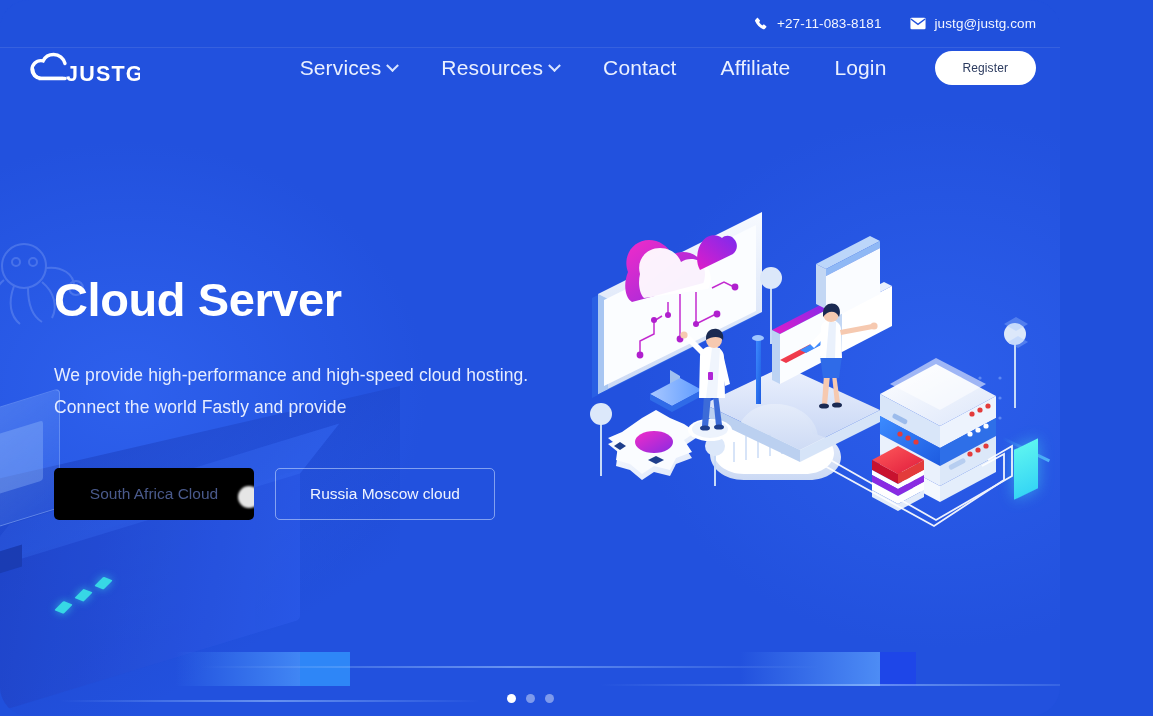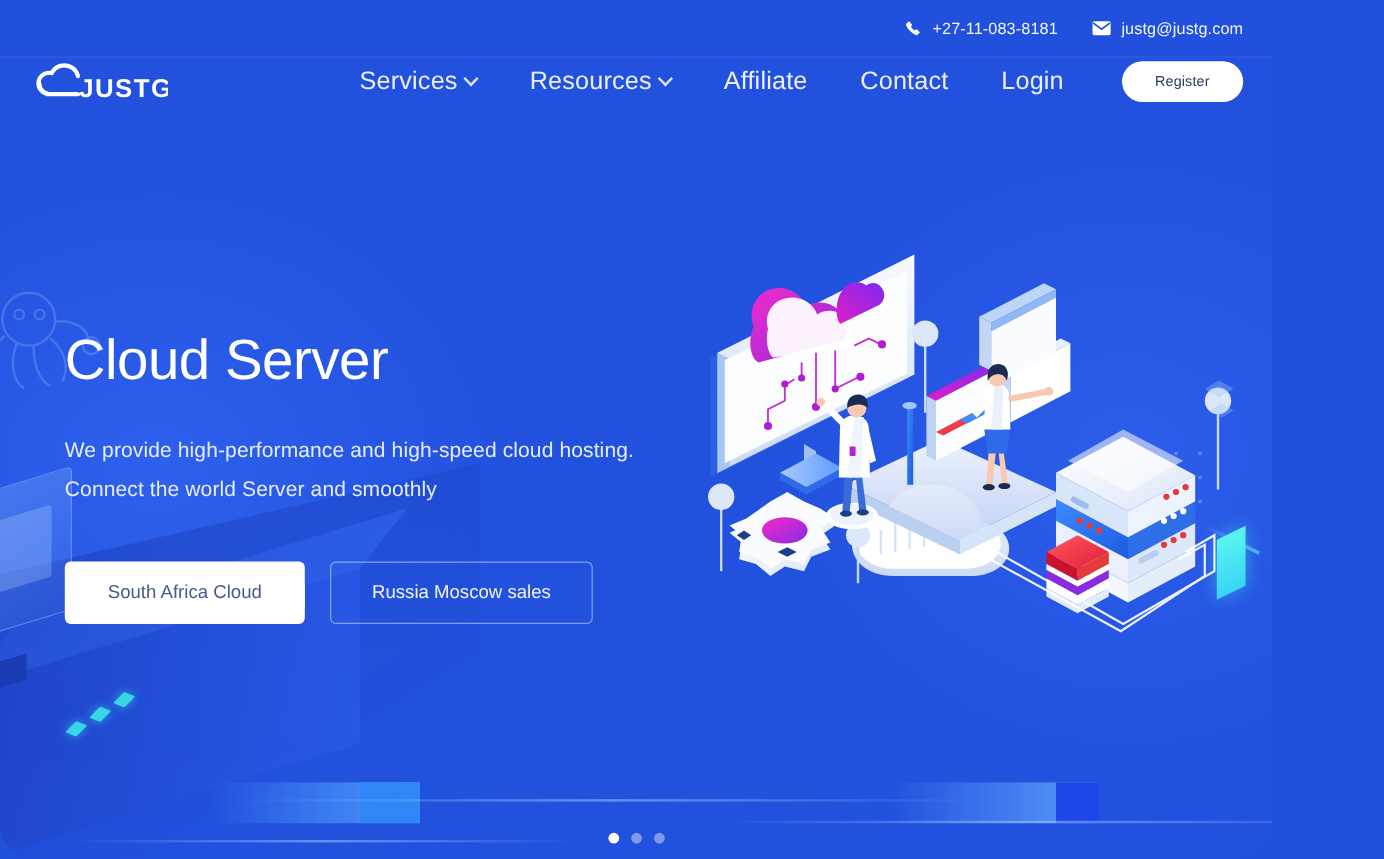--- a/index.html
+++ b/index.html
@@ -83,26 +83,26 @@
               letter-spacing:.15px; }
   .caret { width:9px; height:9px; border-right:2px solid #D8E4FF;
            border-bottom:2px solid #D8E4FF; transform:rotate(45deg) translate(-2px,-2px); }
   .register { margin-left:26px; background:#fff; color:#2B3A5E; font-size:12px;
               padding:10px 28px; border-radius:22px; border:none; cursor:pointer;
               font-family:"Liberation Sans", sans-serif; letter-spacing:.1px; }
 
   
   .hero { position:relative; z-index:4; display:flex; padding:0 0 0 54px; }
   .hero-left { width:600px; padding-top:155px; }
-  h1.title { color:#fff; font-size:47px; font-weight:normal; letter-spacing:-.4px;
+  h1.title { color:#fff; font-size:47px; font-weight:bold; letter-spacing:-.4px;
              line-height:1.05; }
   .subtitle { margin-top:36px; color:#E6EDFF; font-size:17.5px; line-height:1.82;
               letter-spacing:.1px; }
   .cta-row { margin-top:44px; display:flex; gap:21px; }
-  .btn-solid { position:relative; overflow:hidden; background:#ffffff; color:#4A5A8C;
+  .btn-solid { position:relative; overflow:hidden; background:#000000; color:#4A5A8C;
                border:none; border-radius:5px; padding:0 34px; height:52px; min-width:200px;
                font-size:15.5px; cursor:pointer; font-family:"Liberation Sans", sans-serif; }
   .btn-solid:after { content:""; position:absolute; right:-6px; top:18px; width:22px; height:22px;
                      background:rgba(255,255,255,.9); border-radius:50%; filter:blur(1px); }
   .btn-outline { background:transparent; color:#F0F4FF; border:1px solid rgba(210,225,255,.55);
                  border-radius:5px; padding:0 34px; height:52px; min-width:215px;
                  font-size:15.5px; cursor:pointer; font-family:"Liberation Sans", sans-serif; }
 
   
   .illus { position:absolute; right:26px; top:198px; width:450px; height:340px; z-index:4; }
@@ -206,42 +206,42 @@
     <div class="nav-menu">
       <div class="nav-item">
         <span>Services</span>
         <span class="caret"></span>
       </div>
       <div class="nav-item">
         <span>Resources</span>
         <span class="caret"></span>
       </div>
       <div class="nav-item">
+        <span>Contact</span>
+      </div>
+      <div class="nav-item">
         <span>Affiliate</span>
-      </div>
-      <div class="nav-item">
-        <span>Contact</span>
       </div>
       <div class="nav-item">
         <span>Login</span>
       </div>
       <button class="register">Register</button>
     </div>
   </div>
 
   <div class="hero">
     <div class="hero-left">
       <h1 class="title">Cloud Server</h1>
       <div class="subtitle">
         <div>We provide high-performance and high-speed cloud hosting.</div>
-        <div>Connect the world Server and smoothly</div>
+        <div>Connect the world Fastly and provide</div>
       </div>
       <div class="cta-row">
         <button class="btn-solid">South Africa Cloud</button>
-        <button class="btn-outline">Russia Moscow sales</button>
+        <button class="btn-outline">Russia Moscow cloud</button>
       </div>
     </div>
   </div>
 
   <div class="illus">
     <svg viewBox="0 0 450 340" width="450" height="340">
       <defs>
         <linearGradient id="gWhite" x1="0" y1="0" x2="1" y2="1">
           <stop offset="0" stop-color="#FFFFFF"></stop>
             <stop offset="1" stop-color="#DCE6FA"></stop>

